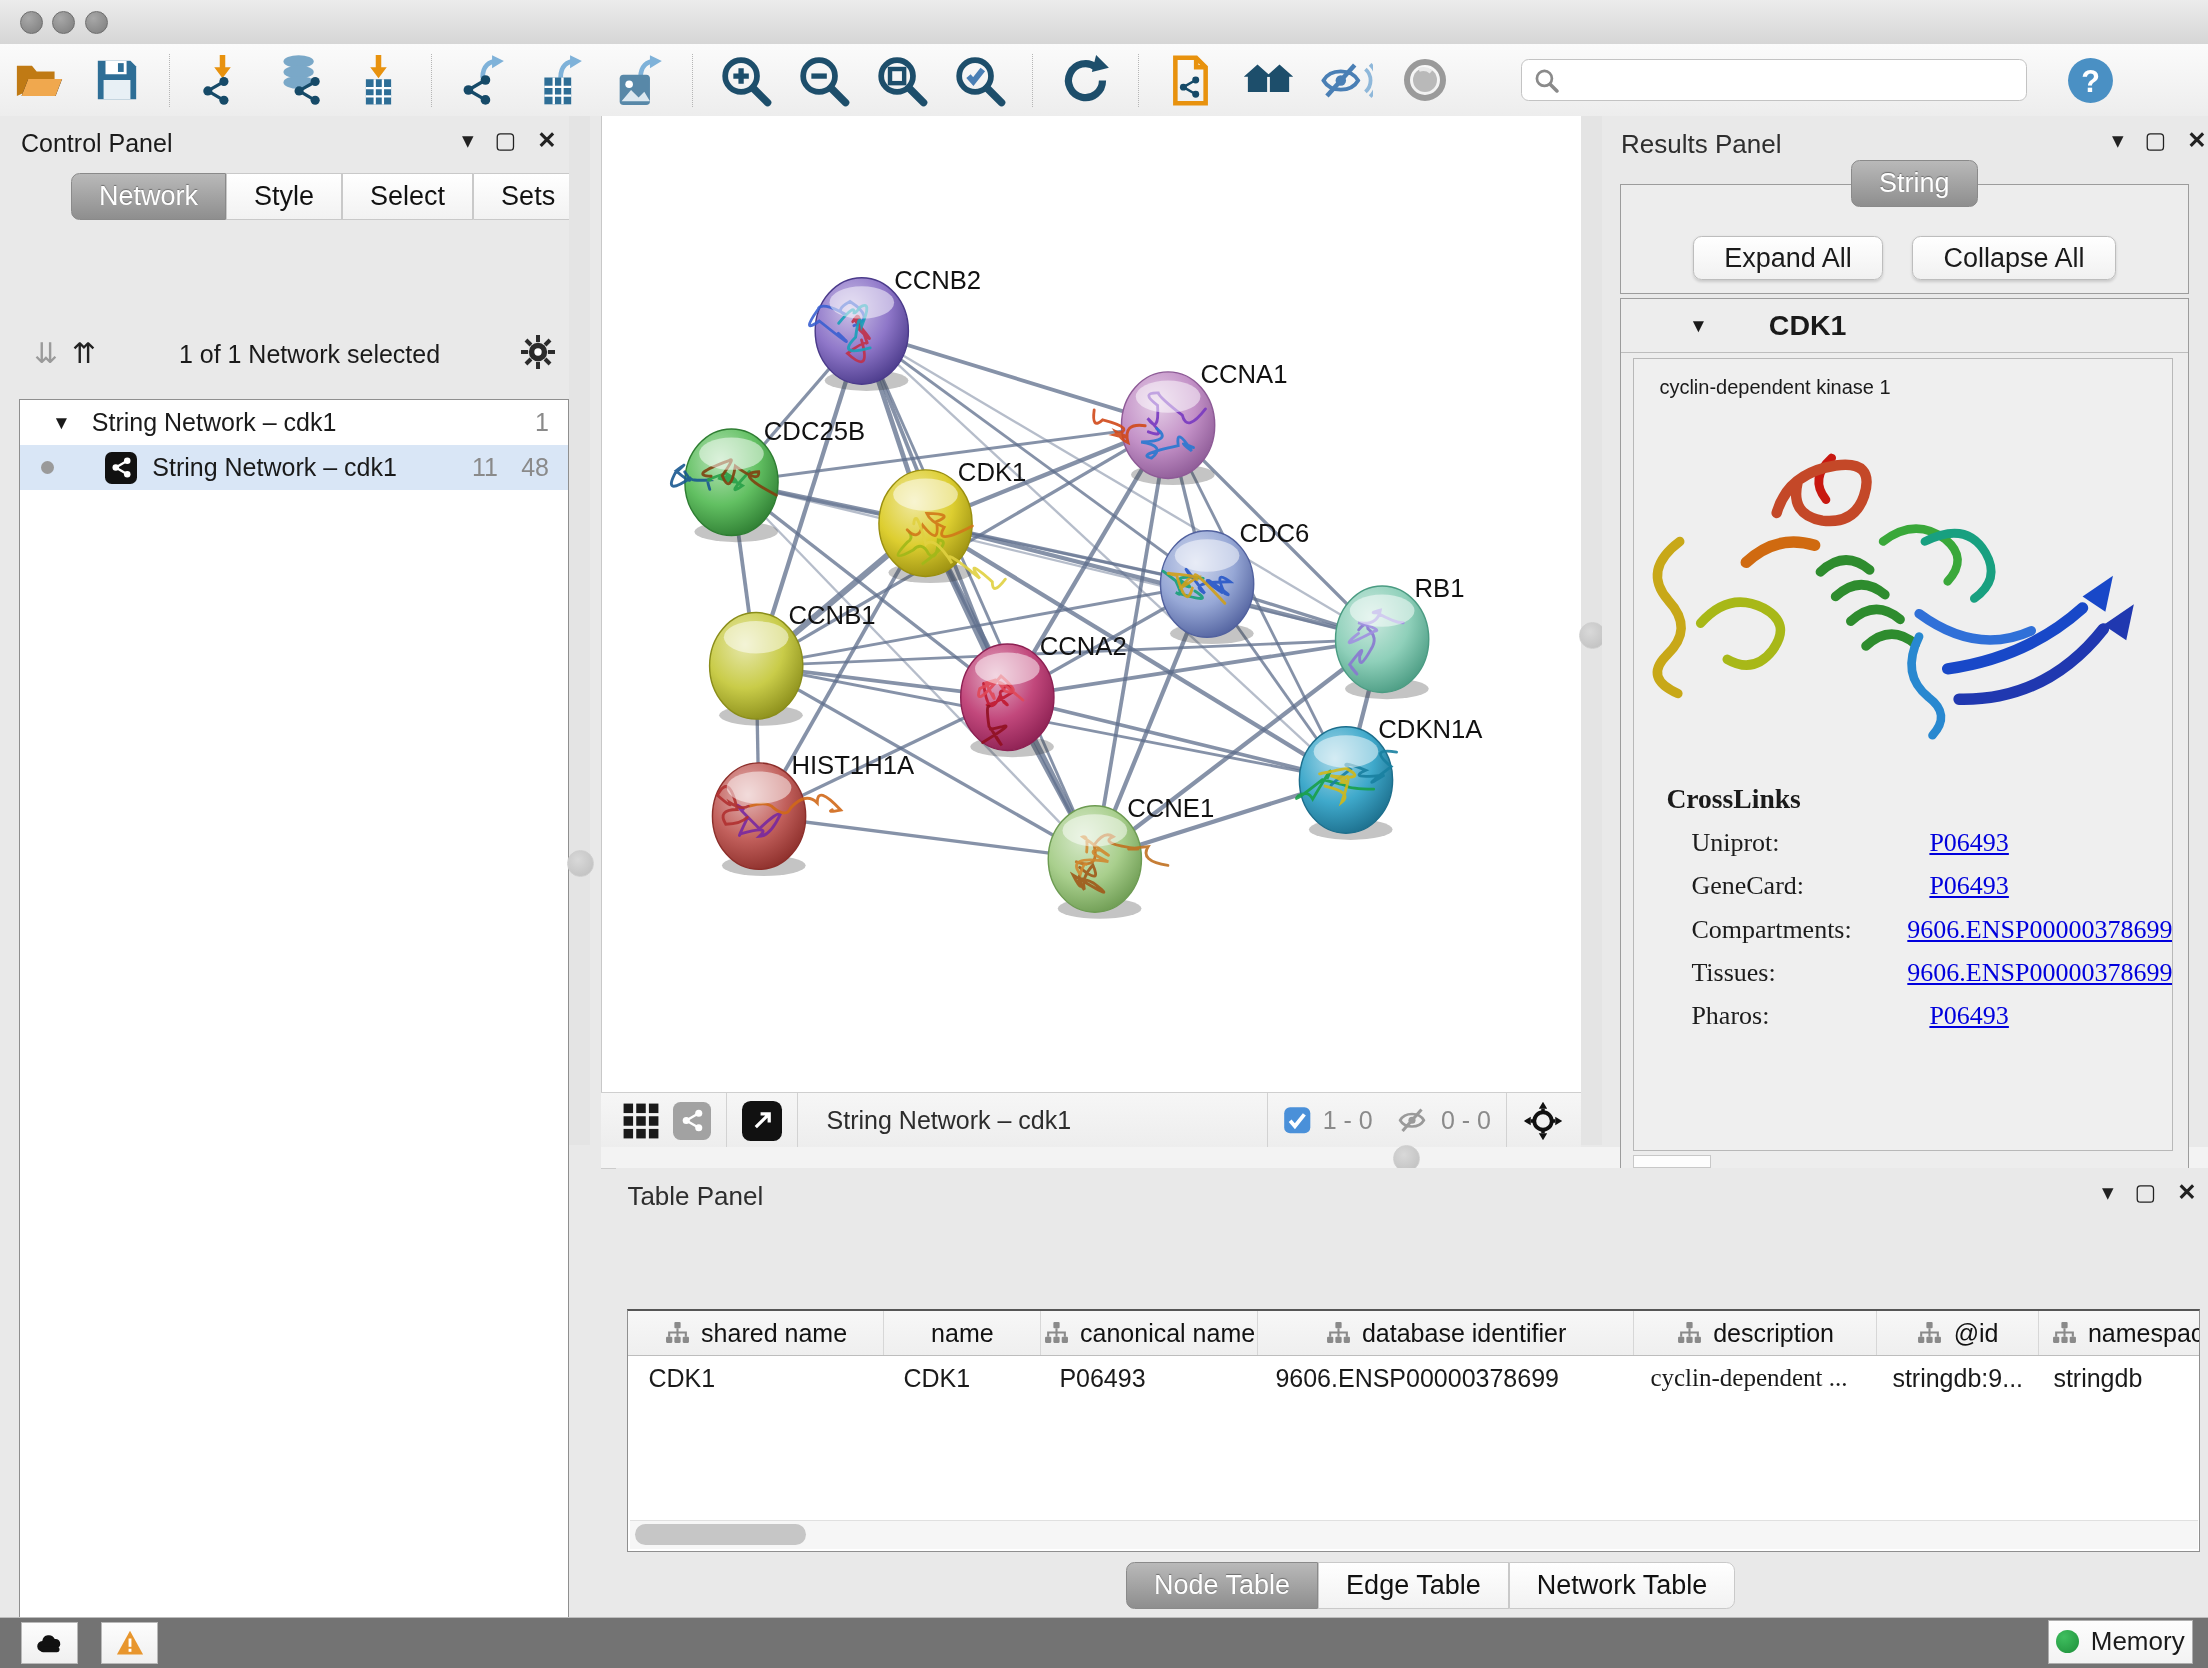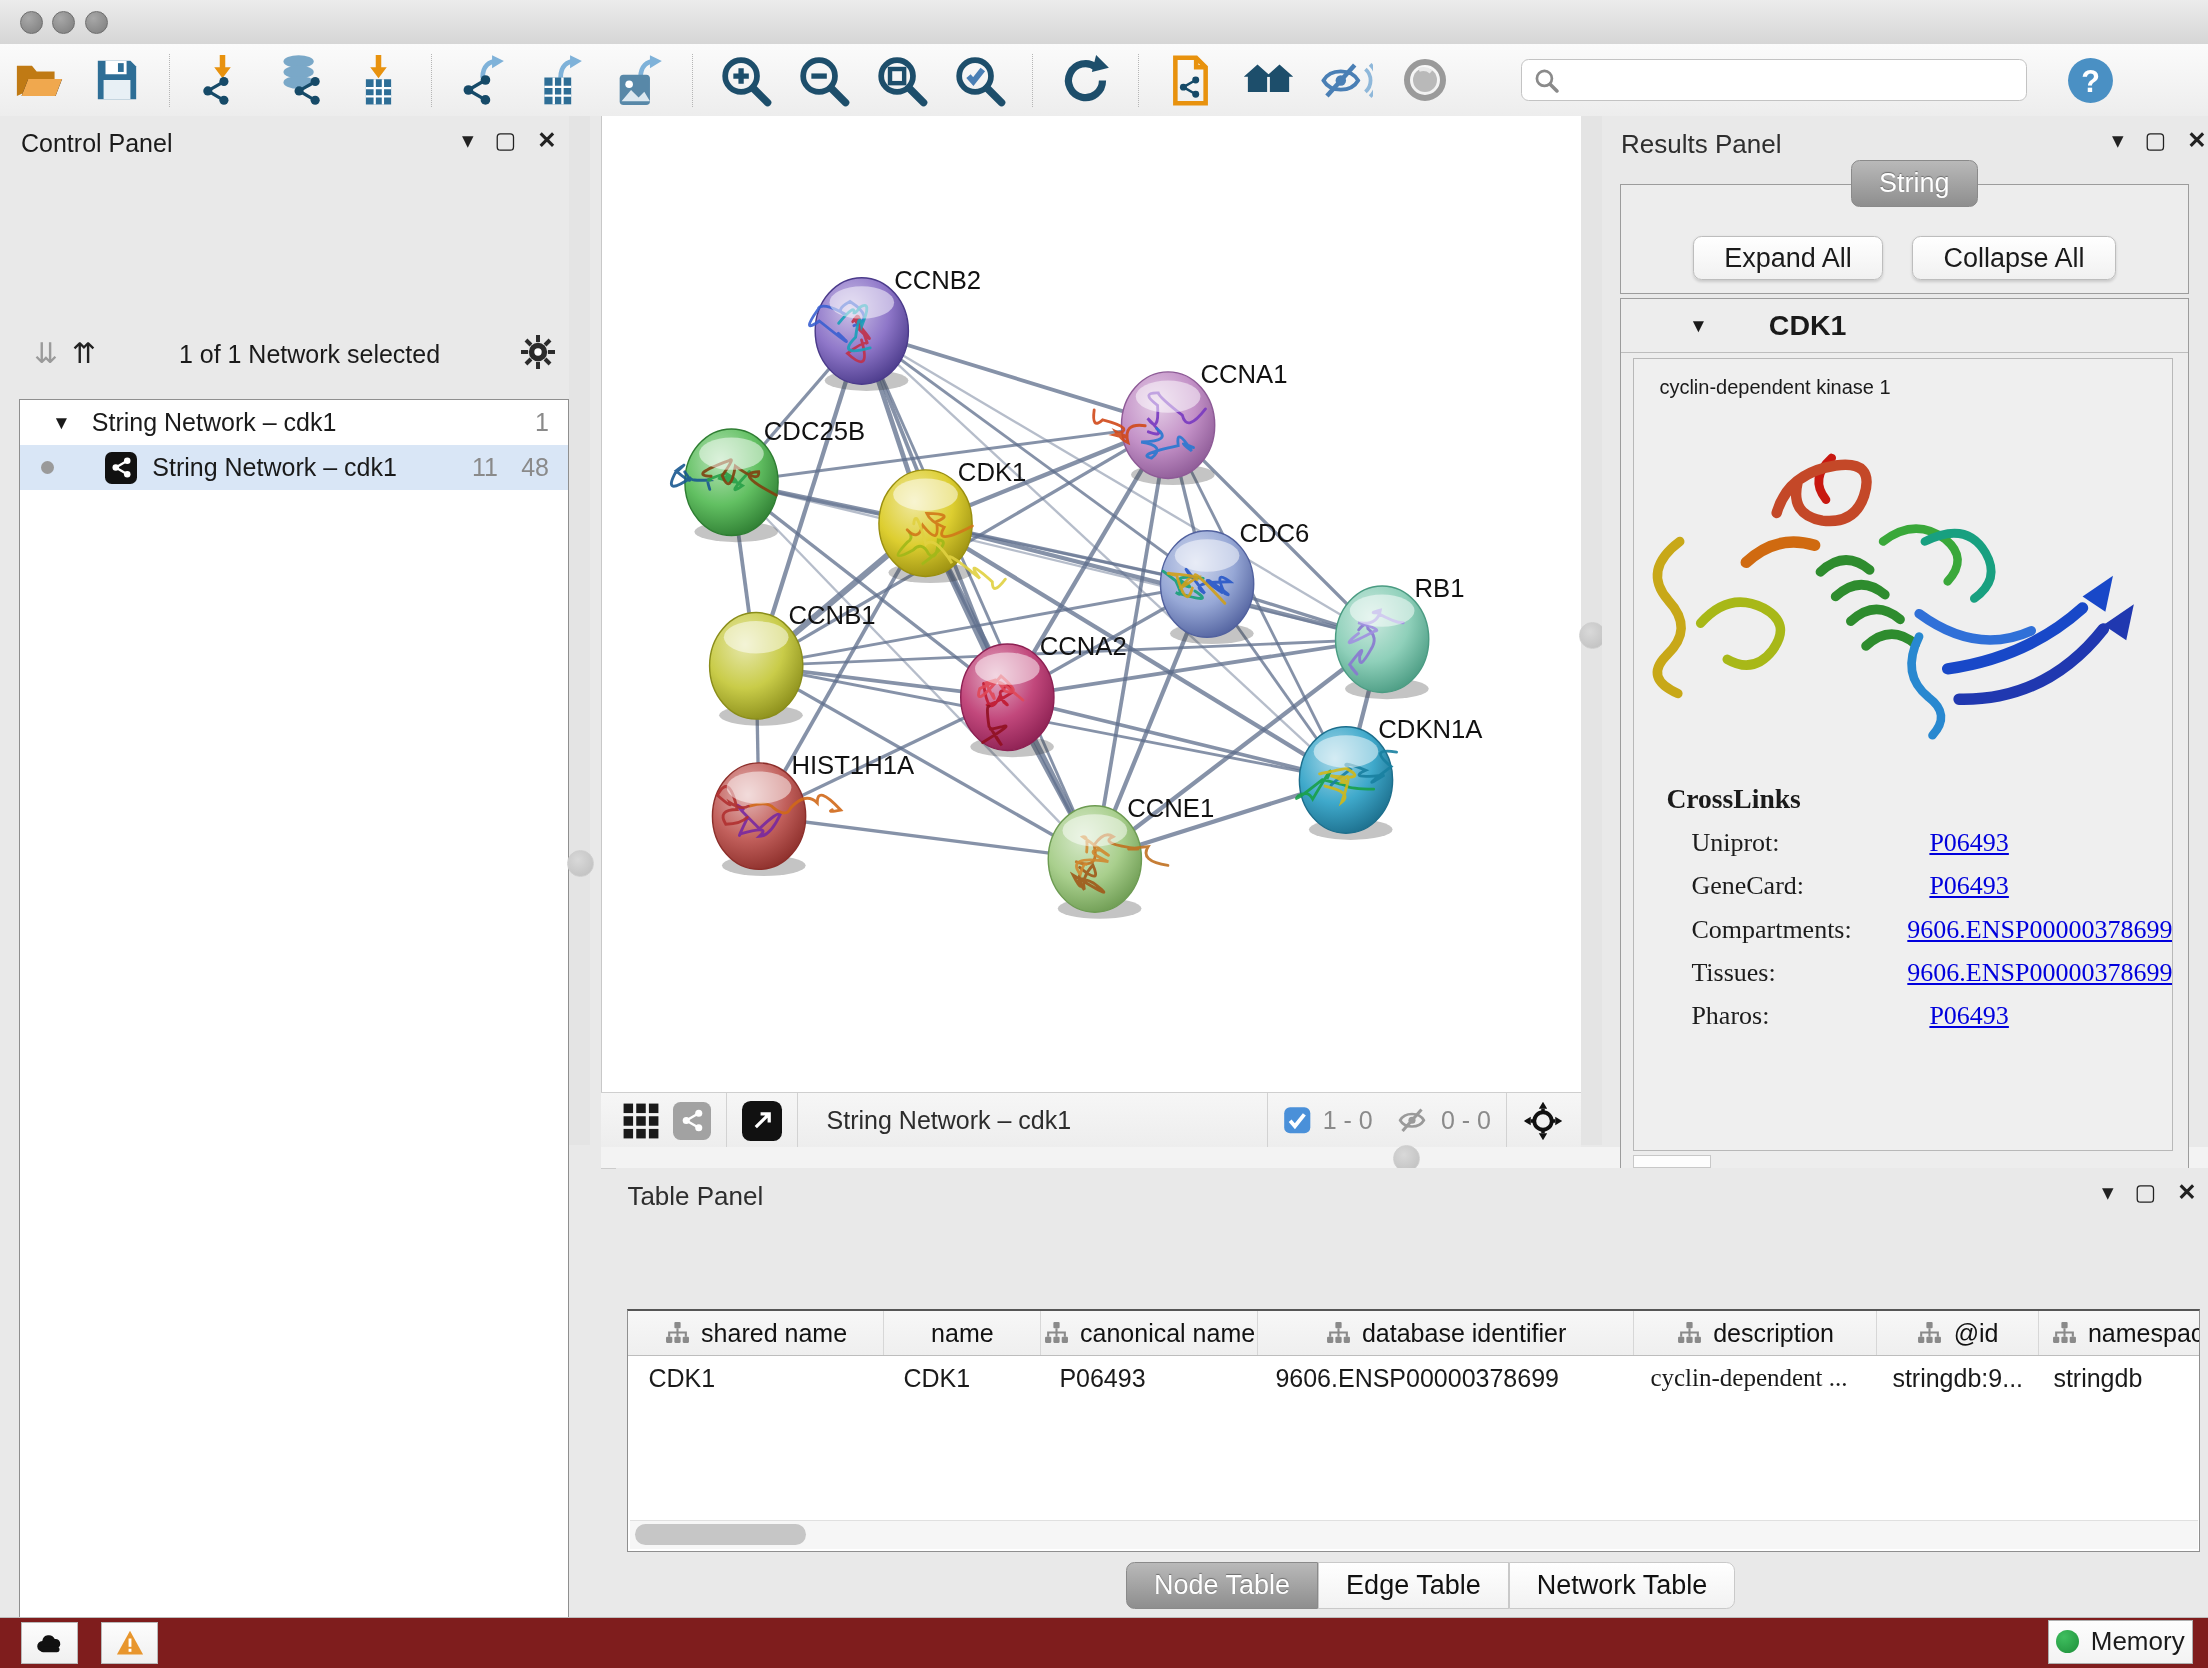--- a/index.html
+++ b/index.html
@@ -65,21 +65,21 @@
     border:1.9px solid #8f8f8f;border-top:2.9px solid #555;overflow:hidden;}
   #tbl-head{display:flex;height:44px;background:linear-gradient(#f7f7f7,#efefef);border-bottom:1.9px solid #bdbdbd;}
   .th{display:flex;align-items:center;justify-content:center;gap:11.4px;border-right:1px solid #d7d7d7;
       font-size:25px;color:#111;overflow:hidden;white-space:nowrap;flex:0 0 auto;text-align:right;}
   #tbl-row{display:flex;height:44px;background:#fff;}
   .td{display:flex;align-items:center;padding-left:20px;font-size:25px;overflow:hidden;white-space:nowrap;flex:0 0 auto;}
   #hscroll{position:absolute;left:1.9px;right:1.9px;bottom:1.9px;height:28.5px;background:#f6f6f6;border-top:1px solid #e0e0e0;}
   #hthumb{position:absolute;left:4.8px;top:3.8px;width:171px;height:21px;border-radius:10.5px;background:#c6c6c6;}
   #tp-tabs{position:absolute;left:510px;top:394px;display:flex;}
   
-  #statusbar{left:0;top:1617px;width:2208px;height:51px;background:#7f1d1d;border-top:1px solid #bdbdbd;}
+  #statusbar{left:0;top:1617px;width:2208px;height:51px;background:#737373;border-top:1px solid #bdbdbd;}
   .sbtn{position:absolute;top:3.8px;width:55px;height:40px;background:linear-gradient(#fdfdfd,#f0f0f0);
     border:1.9px solid #b9b9b9;display:flex;align-items:center;justify-content:center;}
   #memory-btn{position:absolute;right:15px;top:1.9px;width:143px;height:42px;background:linear-gradient(#fdfdfd,#f3f3f3);
     border:1.9px solid #aeaeae;display:flex;align-items:center;justify-content:center;gap:11.4px;font-size:26px;}
   #mem-dot{width:23px;height:23px;border-radius:50%;background:radial-gradient(circle at 35% 30%,#3fbf5f,#1e8e3a);}
   svg{display:block;}
 </style>
 </head>
 <body>
 
@@ -337,20 +337,26 @@
       </svg>
   </span>
 </div>
 
 <div id="control-panel" class="abs">
   <div class="abs" style="left:21px;top:13.3px">Control Panel</div>
   <div class="abs winbtns" style="left:462px;top:13.3px">
     <span class="g">▾</span>
     <span class="g">▢</span>
     <span class="g" style="font-weight:bold">✕</span>
+  </div>
+  <div class="abs" style="left:71px;top:57px;display:flex">
+    <span class="seg sel first">Network</span>
+    <span class="seg">Style</span>
+    <span class="seg">Select</span>
+    <span class="seg last">Sets</span>
   </div>
   <div class="abs" style="left:34px;top:221px;color:#9a9a9a;font-size:28.5px">⇊</div>
   <div class="abs" style="left:72px;top:221px;color:#222;font-size:28.5px">⇈</div>
   <div class="abs" style="left:124px;top:224px;width:371px;text-align:center">1 of 1 Network selected</div>
   <svg class="abs" style="left:521px;top:219px" width="34" height="34" viewBox="0 0 24 24" color="#2b2b2b">
       <use href="#sym-gear"></use>
     </svg>
 
   <div id="cp-tree-box" class="abs">
     <div class="tree-row">

